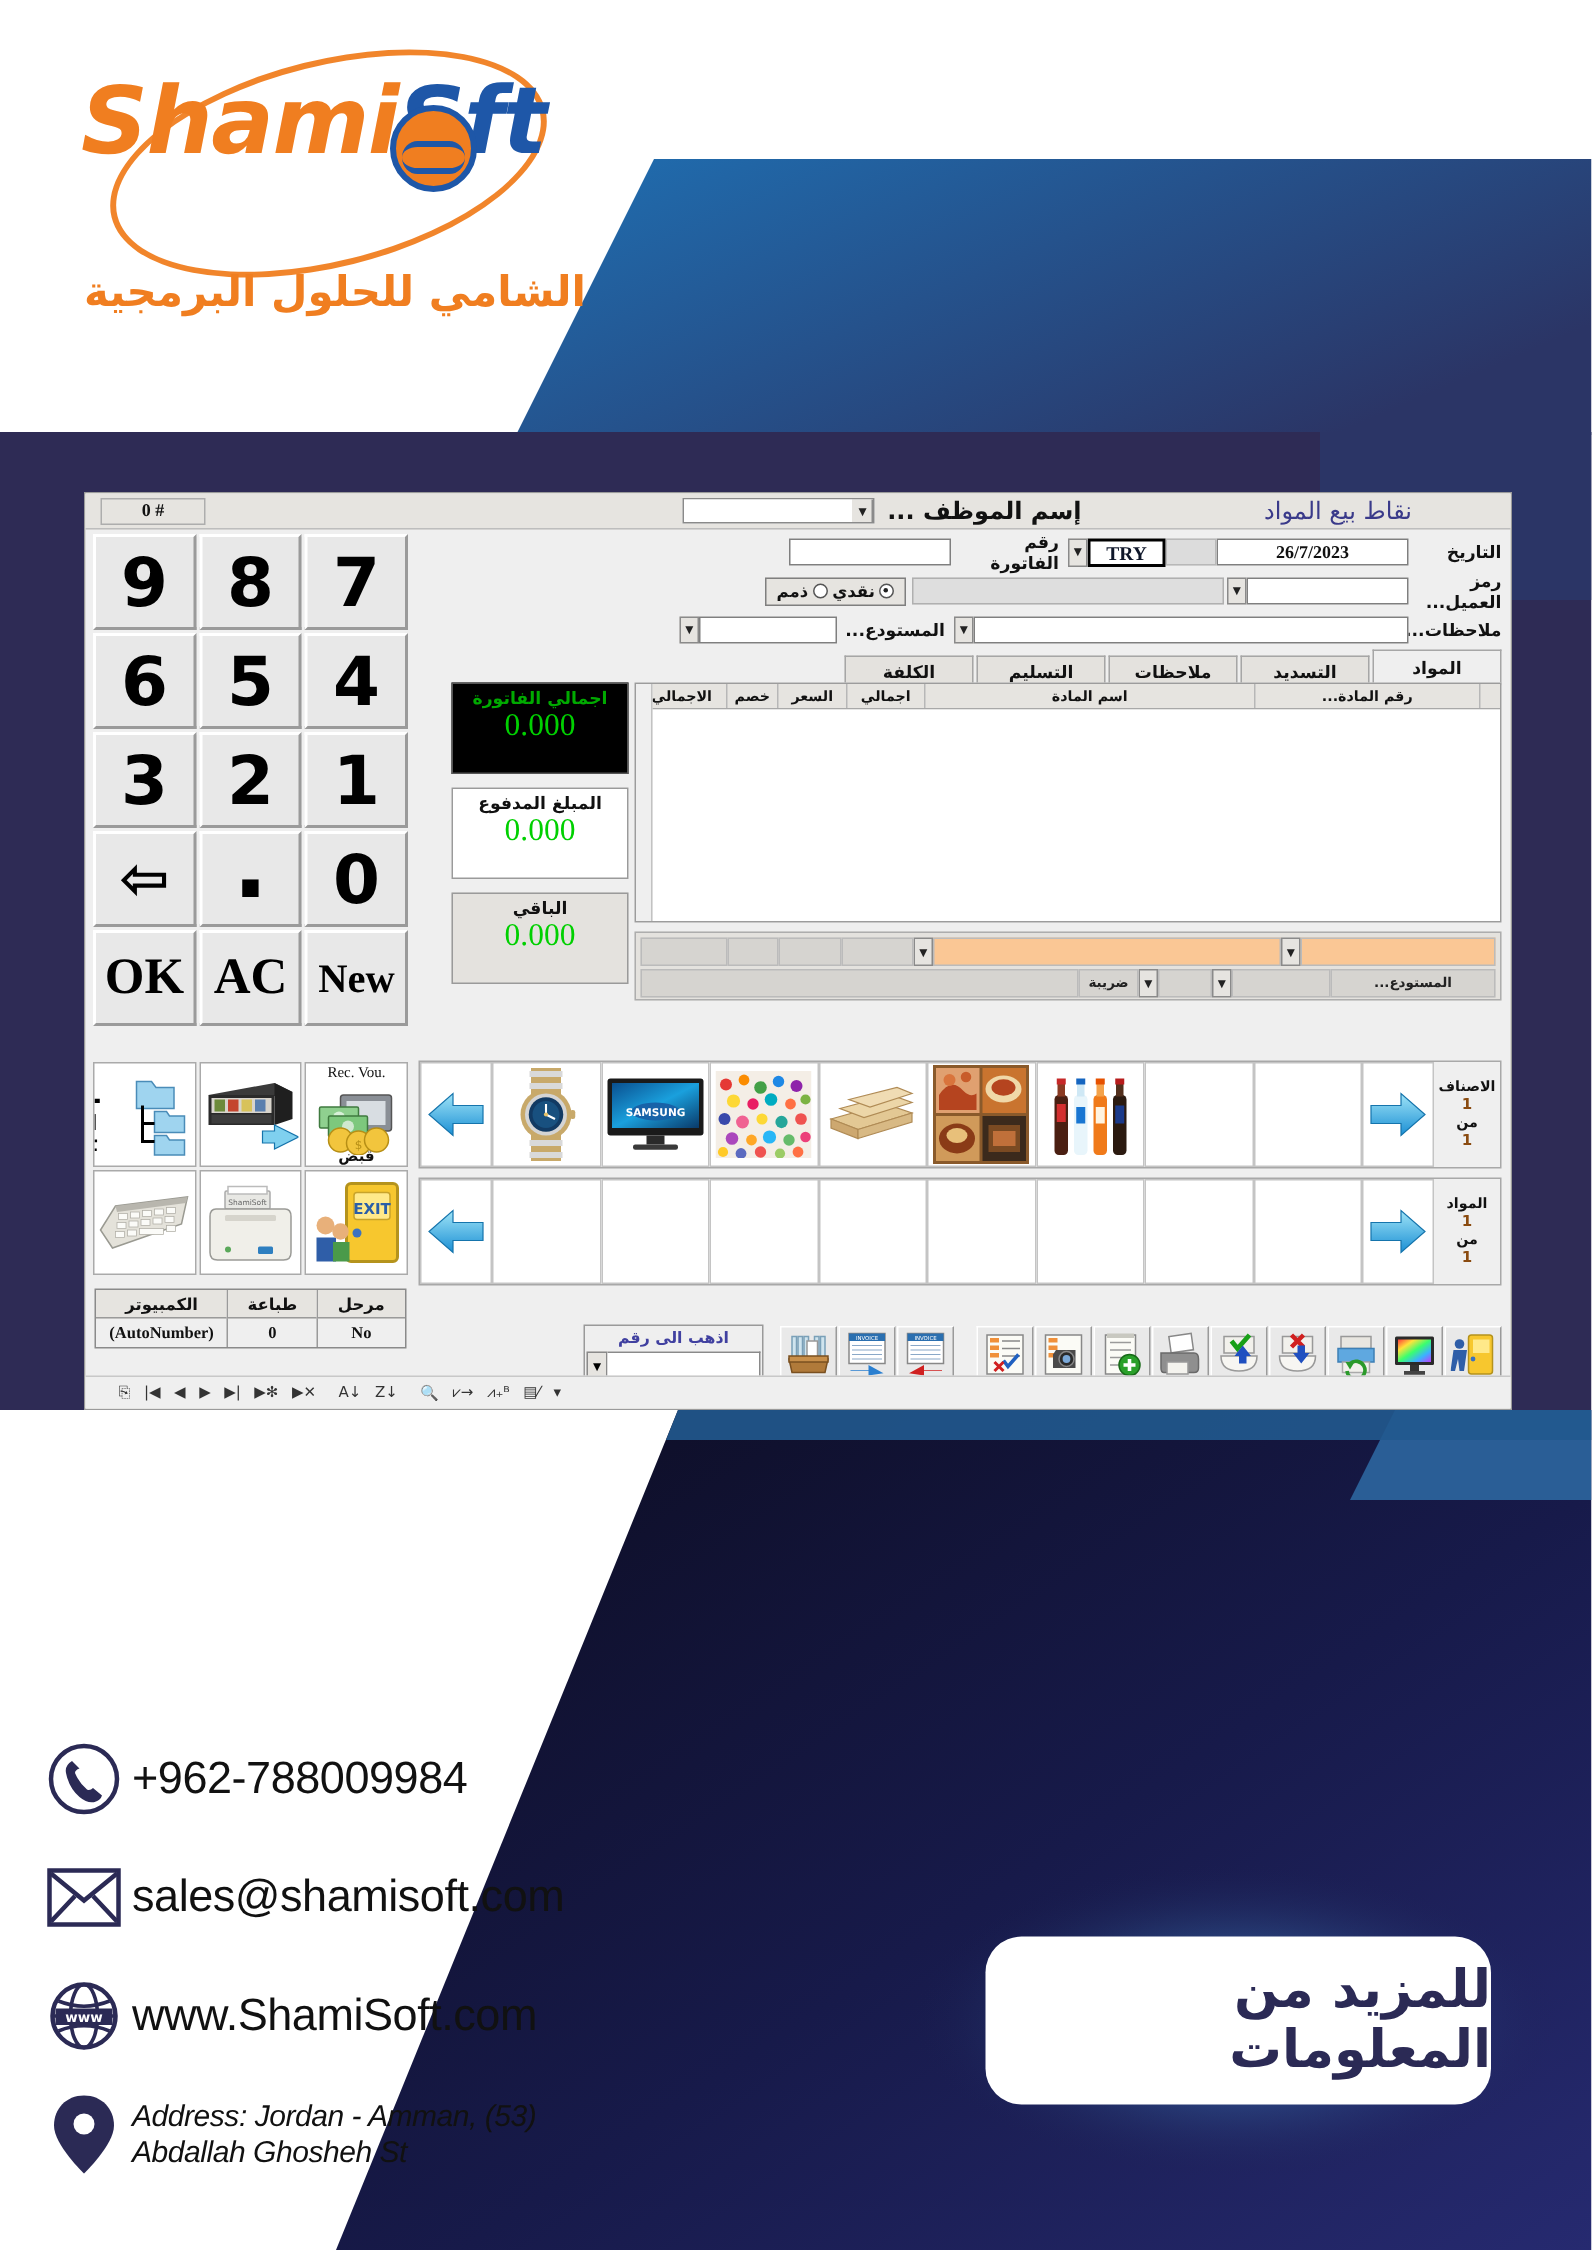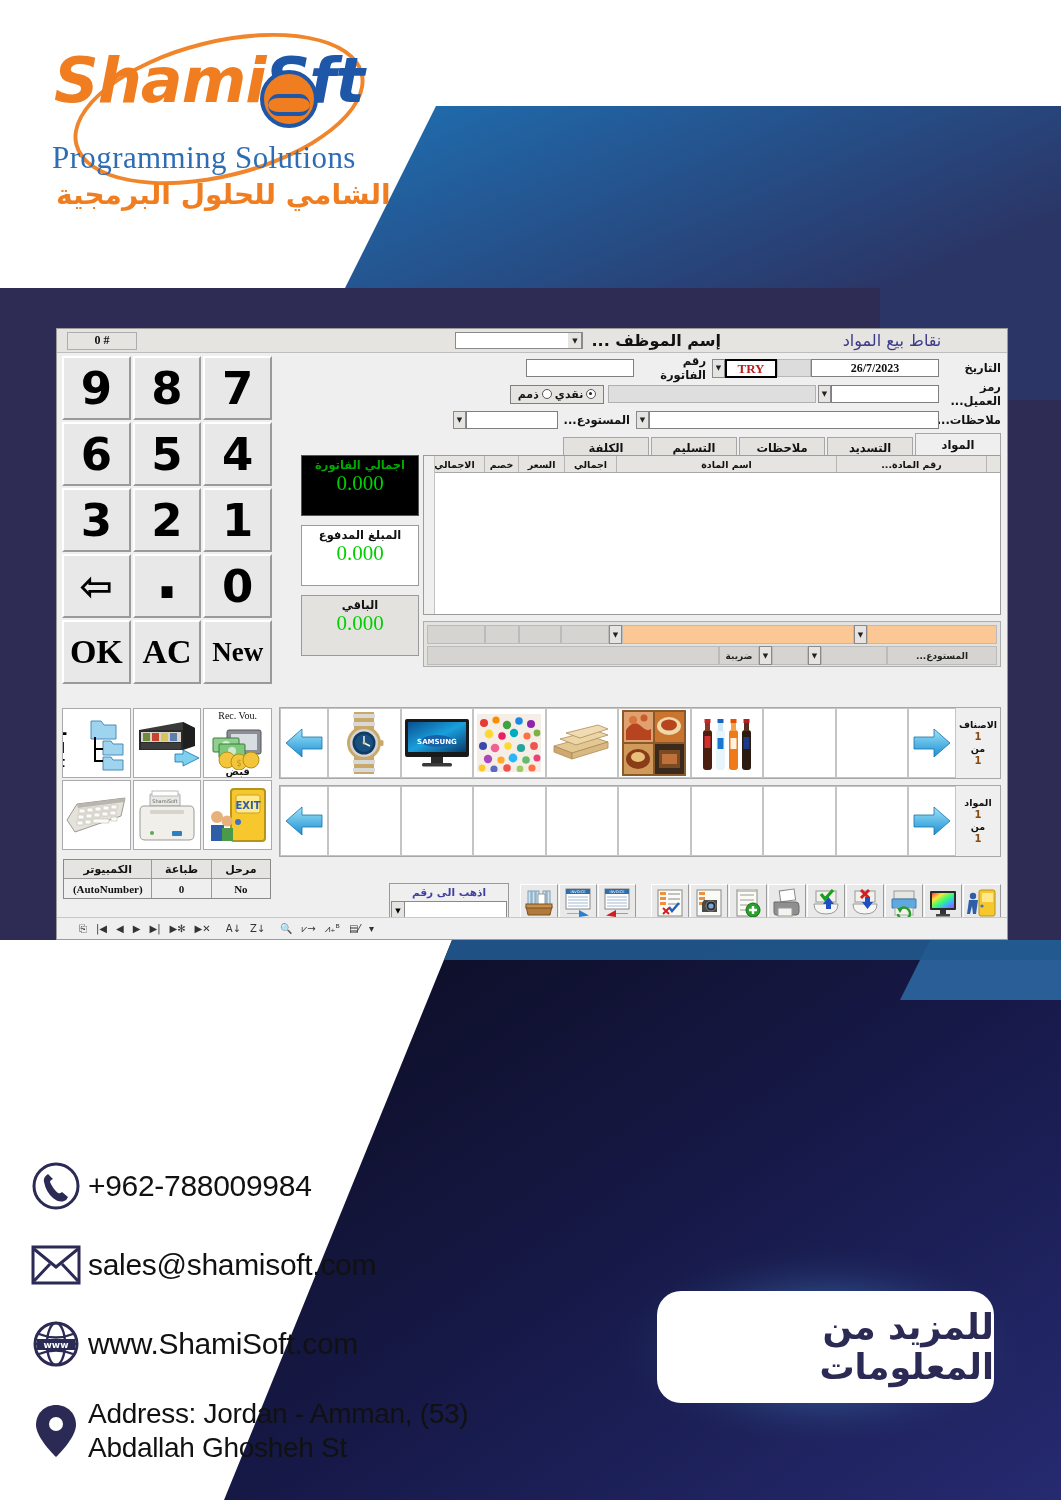--- a/index.html
+++ b/index.html
@@ -94,21 +94,21 @@
   .fbox{border:1px solid #7f7f7f;background:#fff;height:18px;box-sizing:border-box;}
   .fbox.gray{background:#dcdcdc;border-color:#b8b8b8;}
   .fbox.flat{border:1px solid #b0b0b0;background:#dedede;}
   .date-val{
     width:128px;height:18px;background:#fff;border:1px solid #7f7f7f;box-sizing:border-box;
     font-size:12px;font-weight:bold;text-align:center;color:#111;line-height:17px;
     font-family:"Liberation Serif", serif;direction:ltr;
   }
   .cur-box{
     width:52px;height:19px;background:#fff;border:2px solid #000;box-sizing:border-box;
-    font-size:13px;font-weight:bold;text-align:center;line-height:16px;color:#b91c1c;
+    font-size:13px;font-weight:bold;text-align:center;line-height:16px;color:#0f172a;
     font-family:"Liberation Serif", serif;direction:ltr;
   }
   .radio-box{
     width:94px;height:19px;border:1px solid #7f7f7f;background:#e6e4e0;box-sizing:border-box;
     display:flex;align-items:center;justify-content:center;gap:3px;font-size:11px;font-weight:bold;
     color:#111;direction:rtl;
   }
   .radio-dot{width:8px;height:8px;border:1px solid #555;border-radius:50%;background:#fff;position:relative;}
   .radio-dot.on::after{content:"";position:absolute;left:1.5px;top:1.5px;width:3px;height:3px;border-radius:50%;background:#222;}
 
@@ -257,21 +257,21 @@
   .navglyph{font-size:10px;color:#333;font-family:"DejaVu Sans", sans-serif;}
 
   
   .contact{position:absolute;left:30px;top:1160px;width:580px;}
   .crow{display:flex;align-items:center;margin-bottom:27px;}
   .cicon{width:52px;height:52px;margin-right:6px;flex:0 0 52px;display:flex;align-items:center;justify-content:center;}
   .ctext{
     font-family:"Liberation Sans", sans-serif;
     font-size:30px;color:#111;letter-spacing:-0.3px;line-height:1.2;
   }
-  .ctext.addr{font-size:28px;}
+  .ctext.addr{font-size:20px;font-style:italic;}
 
   
   .moreinfo{
     position:absolute;left:657px;top:1291px;width:337px;height:112px;
     background:#ffffff;border-radius:24px;
     display:flex;align-items:center;justify-content:center;
   }
   .moreinfo span{
     direction:rtl;font-family:"DejaVu Sans", sans-serif;font-weight:bold;
     font-size:35px;color:#2b2a55;
@@ -313,21 +313,20 @@
 
     <ellipse cx="824" cy="1347" rx="215" ry="105" fill="url(#gGlow)"></ellipse>
   </svg>
 
   <div class="logo-wrap">
     <div class="logo-ellipse"></div>
     <div class="logo-main">
       <span>Shami</span><span class="blue">S</span><span class="blue">ft</span>
     </div>
     <div class="logo-badge"></div>
-    <div class="logo-sub">Programming Solutions</div>
     <div class="logo-ar">الشامي للحلول البرمجية</div>
   </div>
 
   <div class="pos-window">
     <div class="pos-inner">
 
       <div class="hdr-row">
         <div class="hdr-title">نقاط بيع المواد</div>
         <div class="hdr-label">إسم الموظف ...</div>
         <div class="combo-sm">

